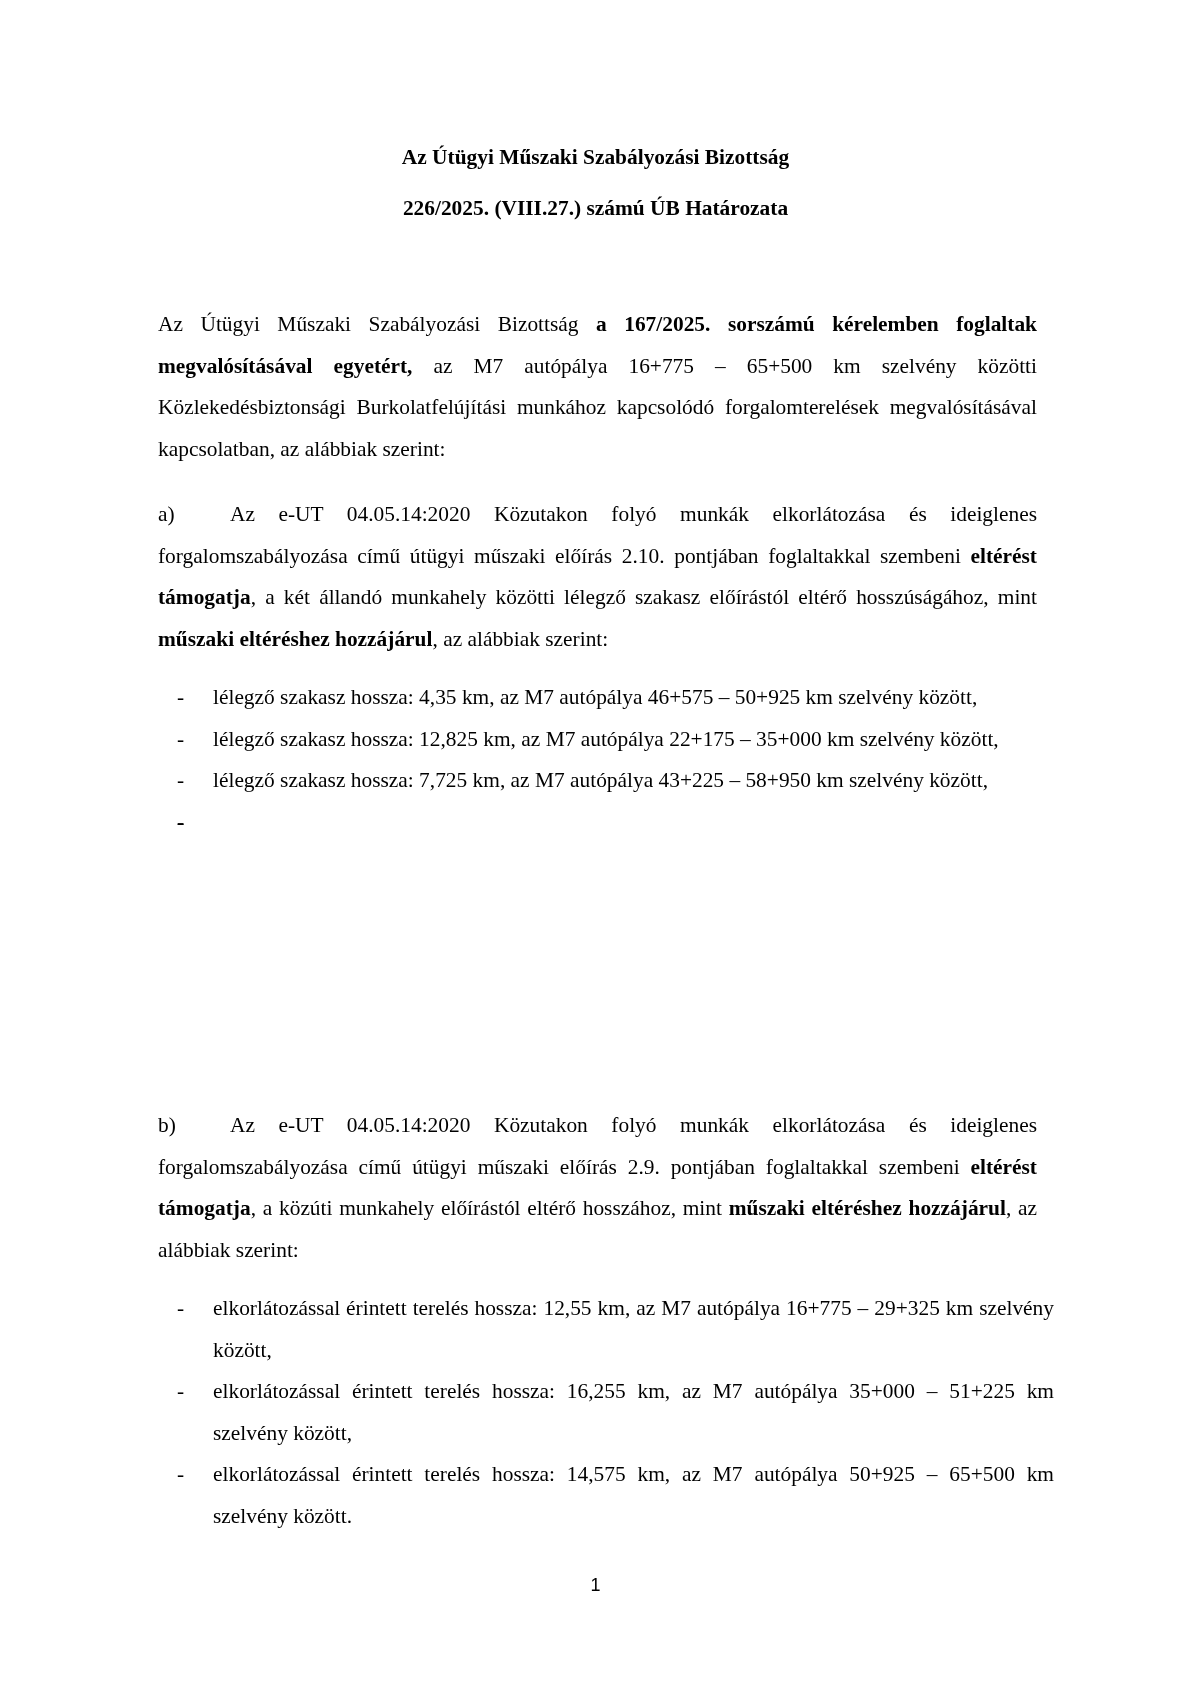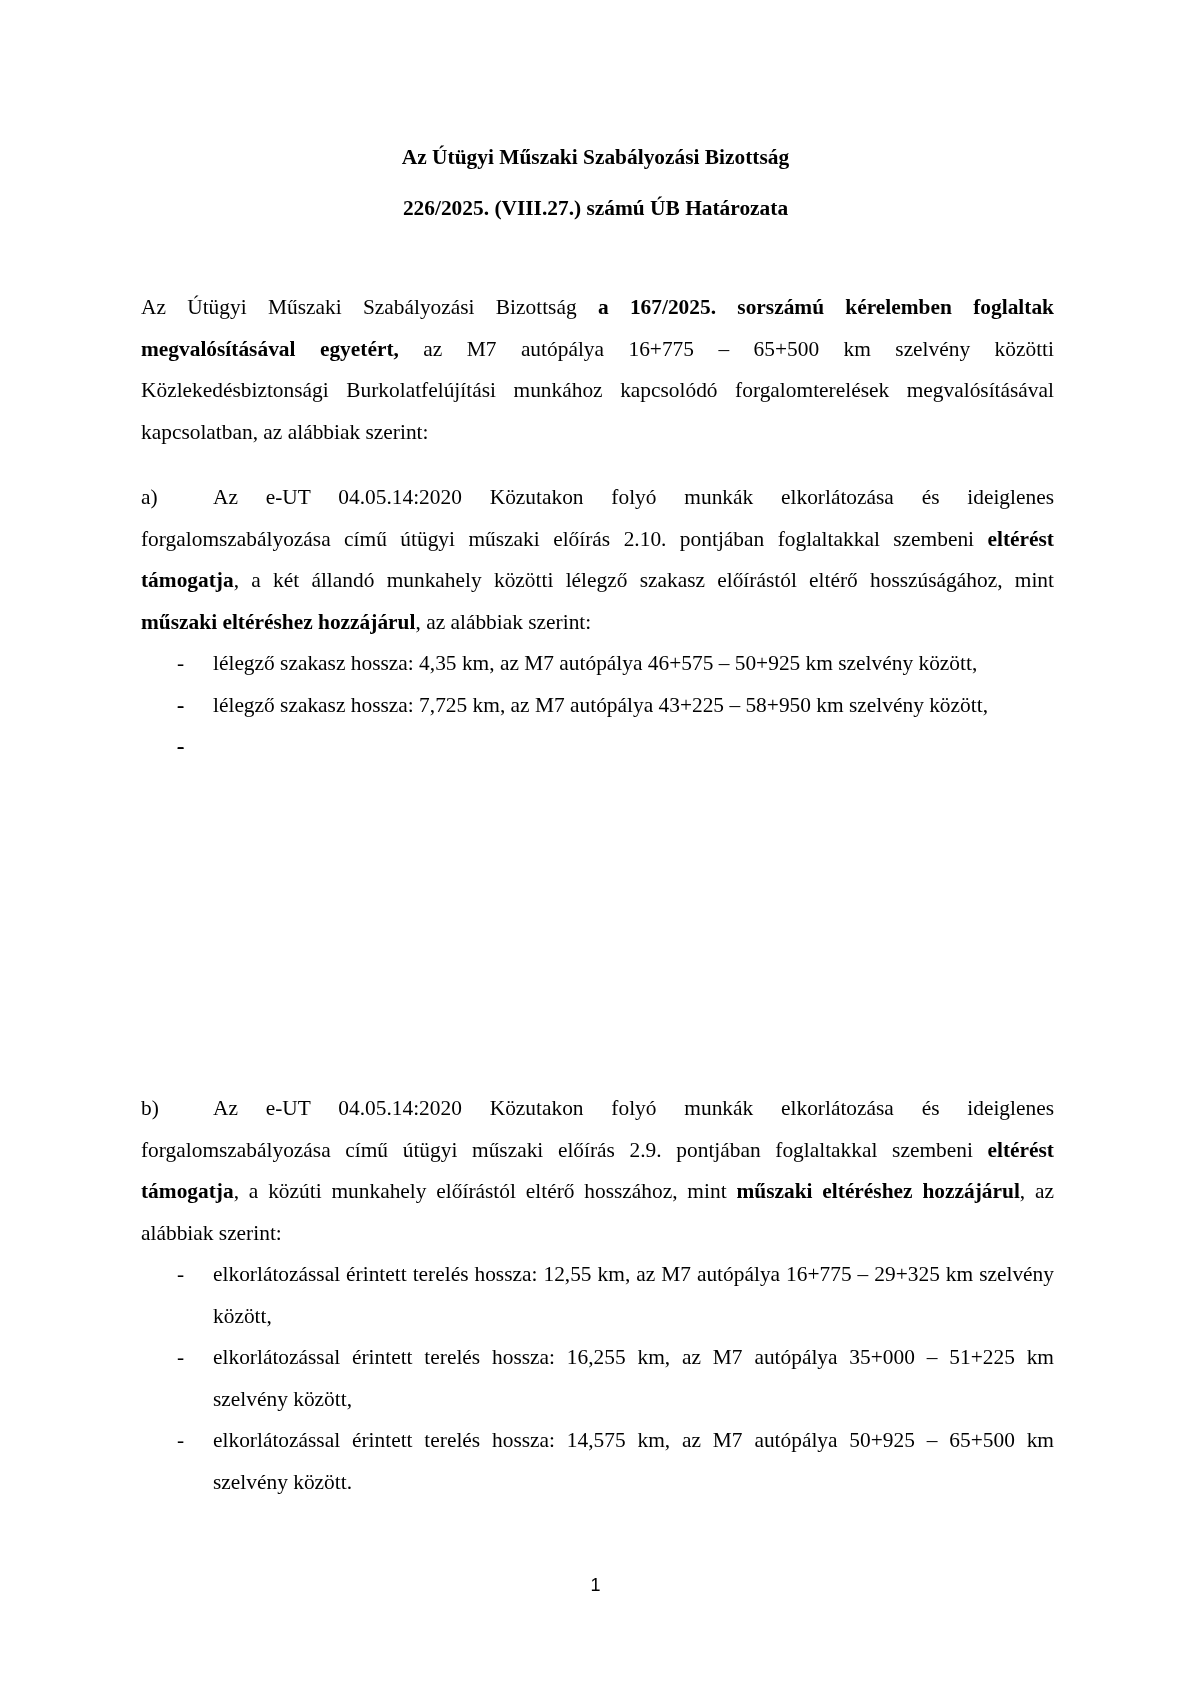--- a/index.html
+++ b/index.html
@@ -41,21 +41,21 @@
       line-height: 41.5px;
       text-align: justify;
     }
     .intro { top: 287px; }
     .sec-a { top: 477px; }
     .sec-b { top: 1088px; }
 
     .para {
       text-align: justify;
       text-align-last: left;
-      margin: 0;
+      margin: 17px;
     }
     .sec-label {
       display: inline-block;
       width: 72px;
     }
     b { font-weight: bold; }
 
     .list {
       margin: 0;
       padding: 0;
@@ -98,21 +98,21 @@
       <span>Az Útügyi Műszaki Szabályozási Bizottság </span><b>a 167/2025. sorszámú kérelemben foglaltak megvalósításával egyetért,</b><span> az M7 autópálya 16+775 – 65+500 km szelvény közötti Közlekedésbiztonsági Burkolatfelújítási munkához kapcsolódó forgalomterelések megvalósításával kapcsolatban, az alábbiak szerint:</span>
     </p>
   </div>
 
   <div class="body-text sec-a">
     <p class="para">
       <span class="sec-label">a)</span><span>Az e-UT 04.05.14:2020 Közutakon folyó munkák elkorlátozása és ideiglenes forgalomszabályozása című útügyi műszaki előírás 2.10. pontjában foglaltakkal szembeni </span><b>eltérést támogatja</b><span>, a két állandó munkahely közötti lélegző szakasz előírástól eltérő hosszúságához, mint </span><b>műszaki eltéréshez hozzájárul</b><span>, az alábbiak szerint:</span>
     </p>
     <ul class="list">
       <li class="list-item"><span class="dash">-</span><span class="item-text">lélegző szakasz hossza: 4,35 km, az M7 autópálya 46+575 – 50+925 km szelvény között,</span></li>
-      <li class="list-item"><span class="dash">-</span></li>
+      <li class="list-item"><span class="dash">-</span><span class="item-text">lélegző szakasz hossza: 12,825 km, az M7 autópálya 22+175 – 35+000 km szelvény között,</span></li>
       <li class="list-item"><span class="dash">-</span><span class="item-text">lélegző szakasz hossza: 7,725 km, az M7 autópálya 43+225 – 58+950 km szelvény között,</span></li>
       <li class="list-item"><span class="dash">-</span></li>
       <li class="list-item"><span class="dash">-</span></li>
       <li class="list-item"><span class="dash">-</span></li>
     </ul>
   </div>
 
   <div class="body-text sec-b">
     <p class="para">
       <span class="sec-label">b)</span><span>Az e-UT 04.05.14:2020 Közutakon folyó munkák elkorlátozása és ideiglenes forgalomszabályozása című útügyi műszaki előírás 2.9. pontjában foglaltakkal szembeni </span><b>eltérést támogatja</b><span>, a közúti munkahely előírástól eltérő hosszához, mint </span><b>műszaki eltéréshez hozzájárul</b><span>, az alábbiak szerint:</span>

